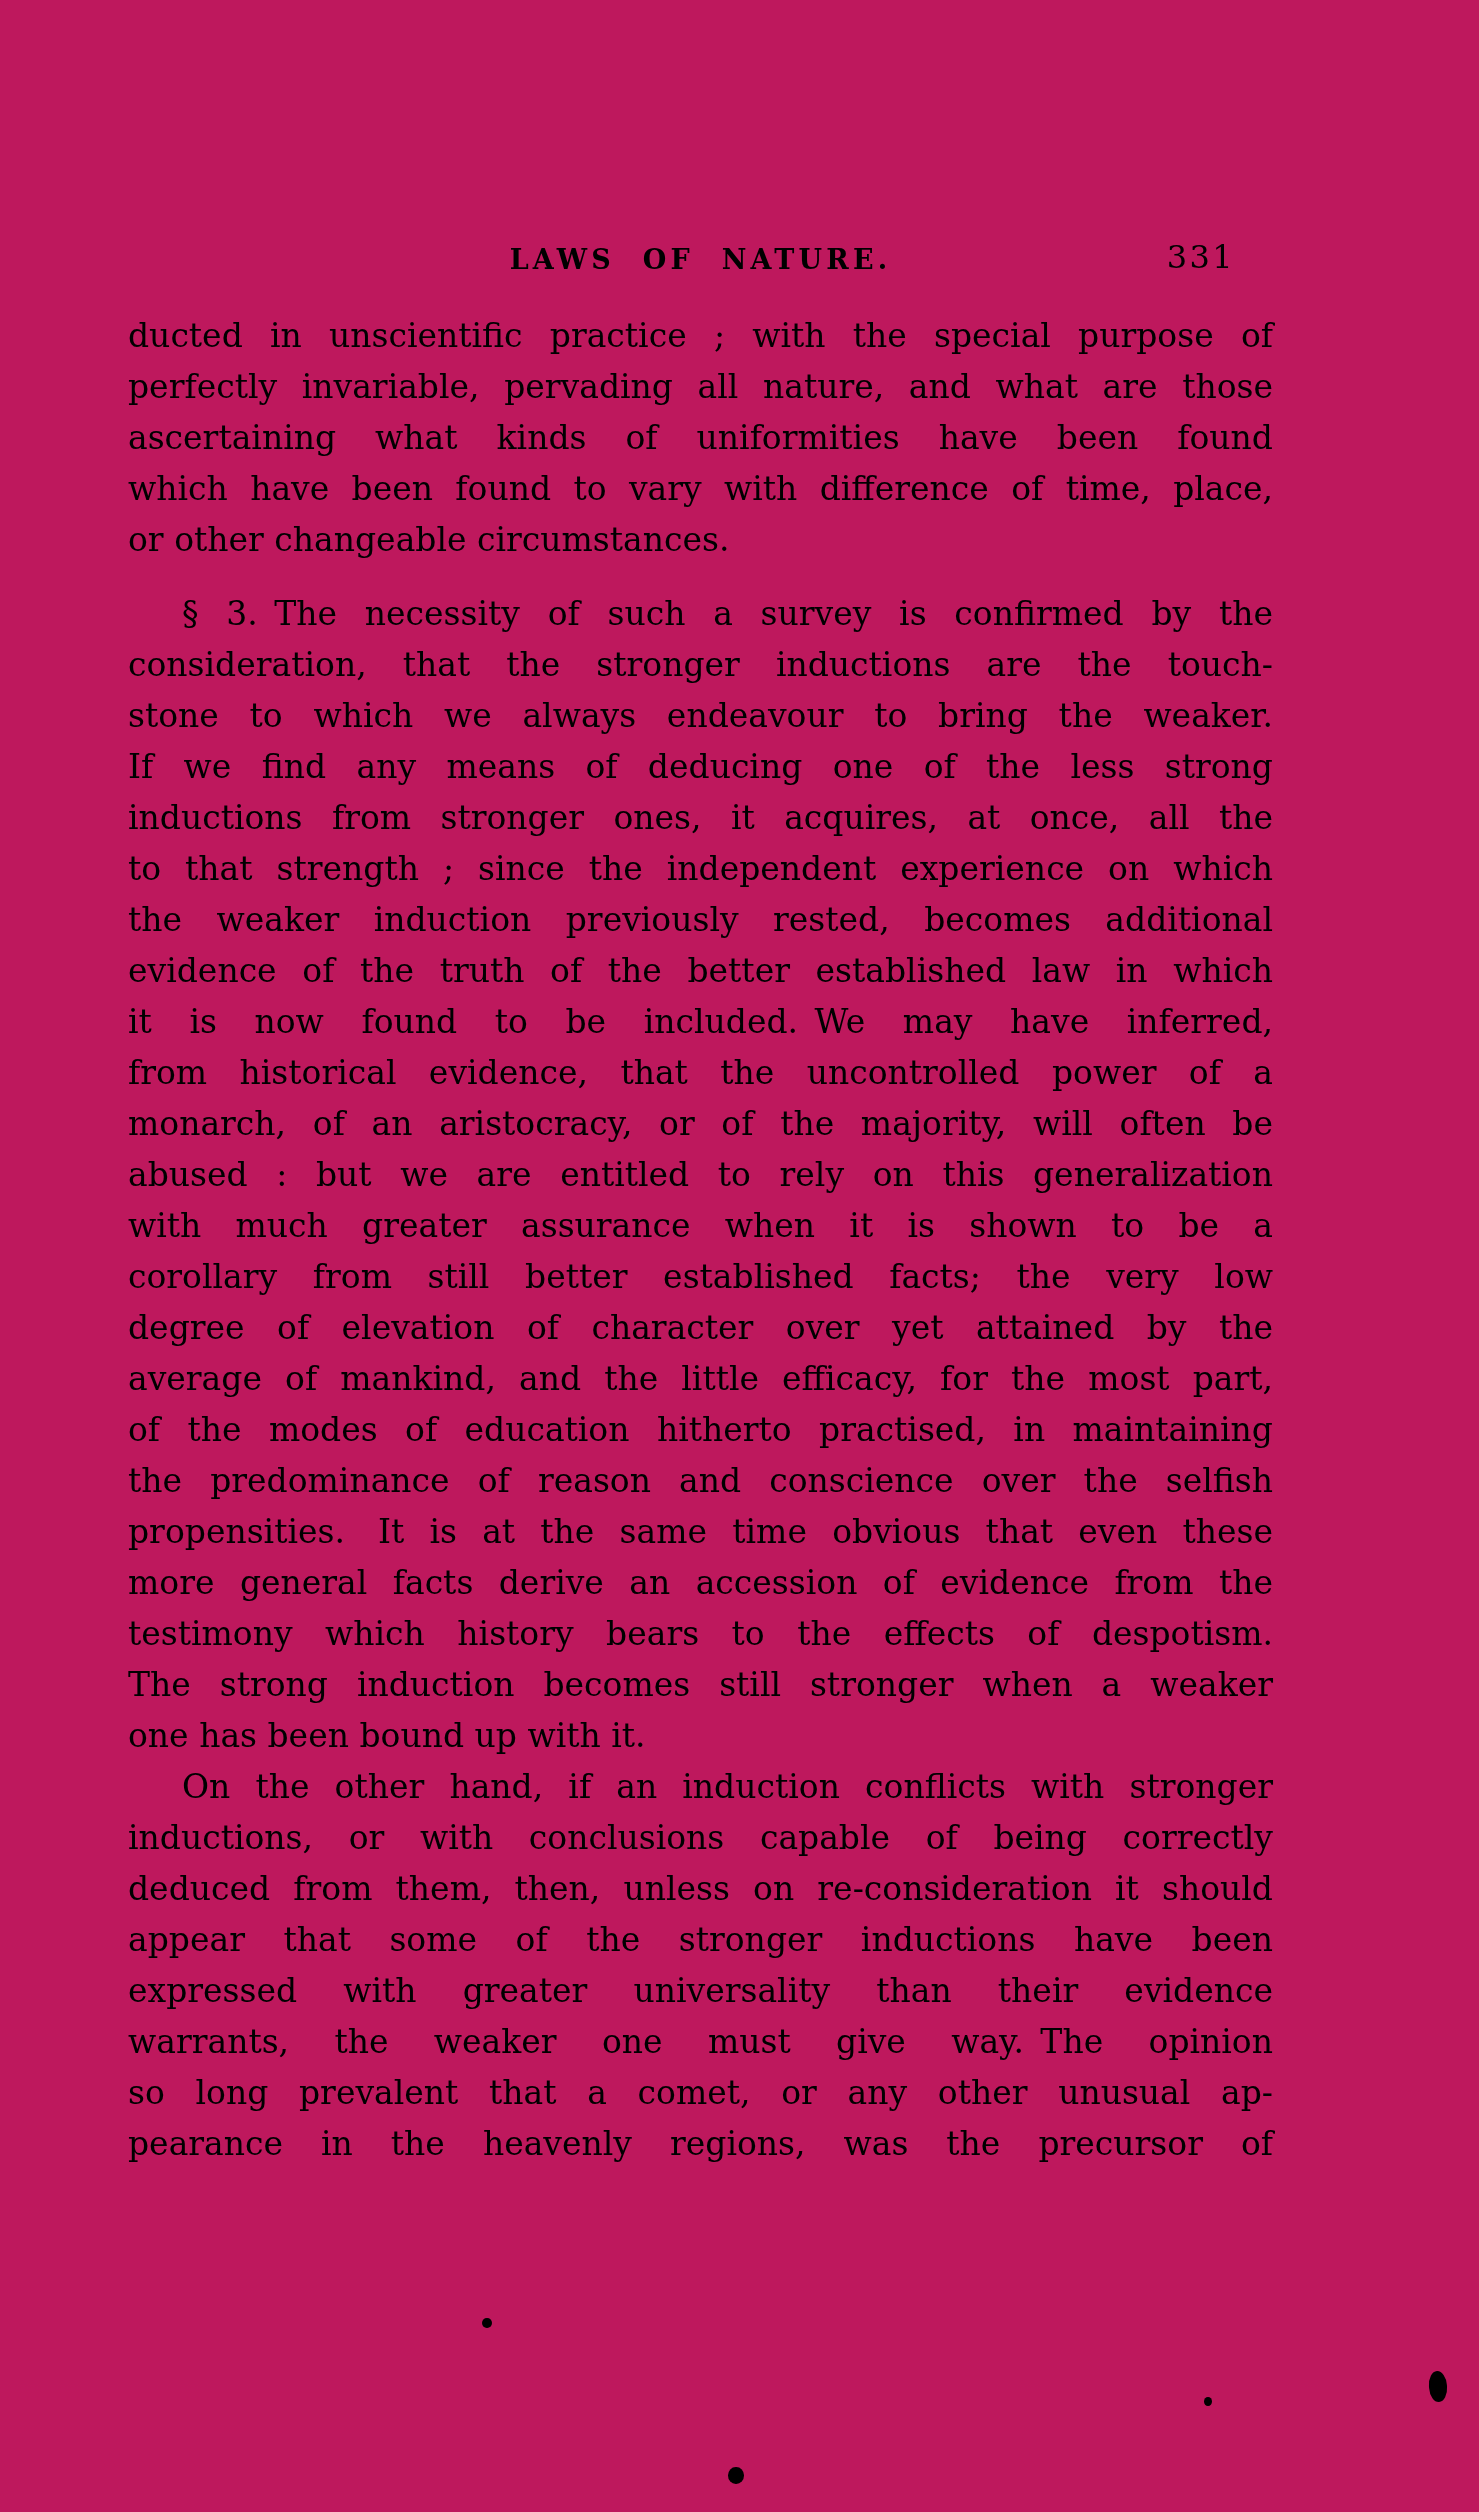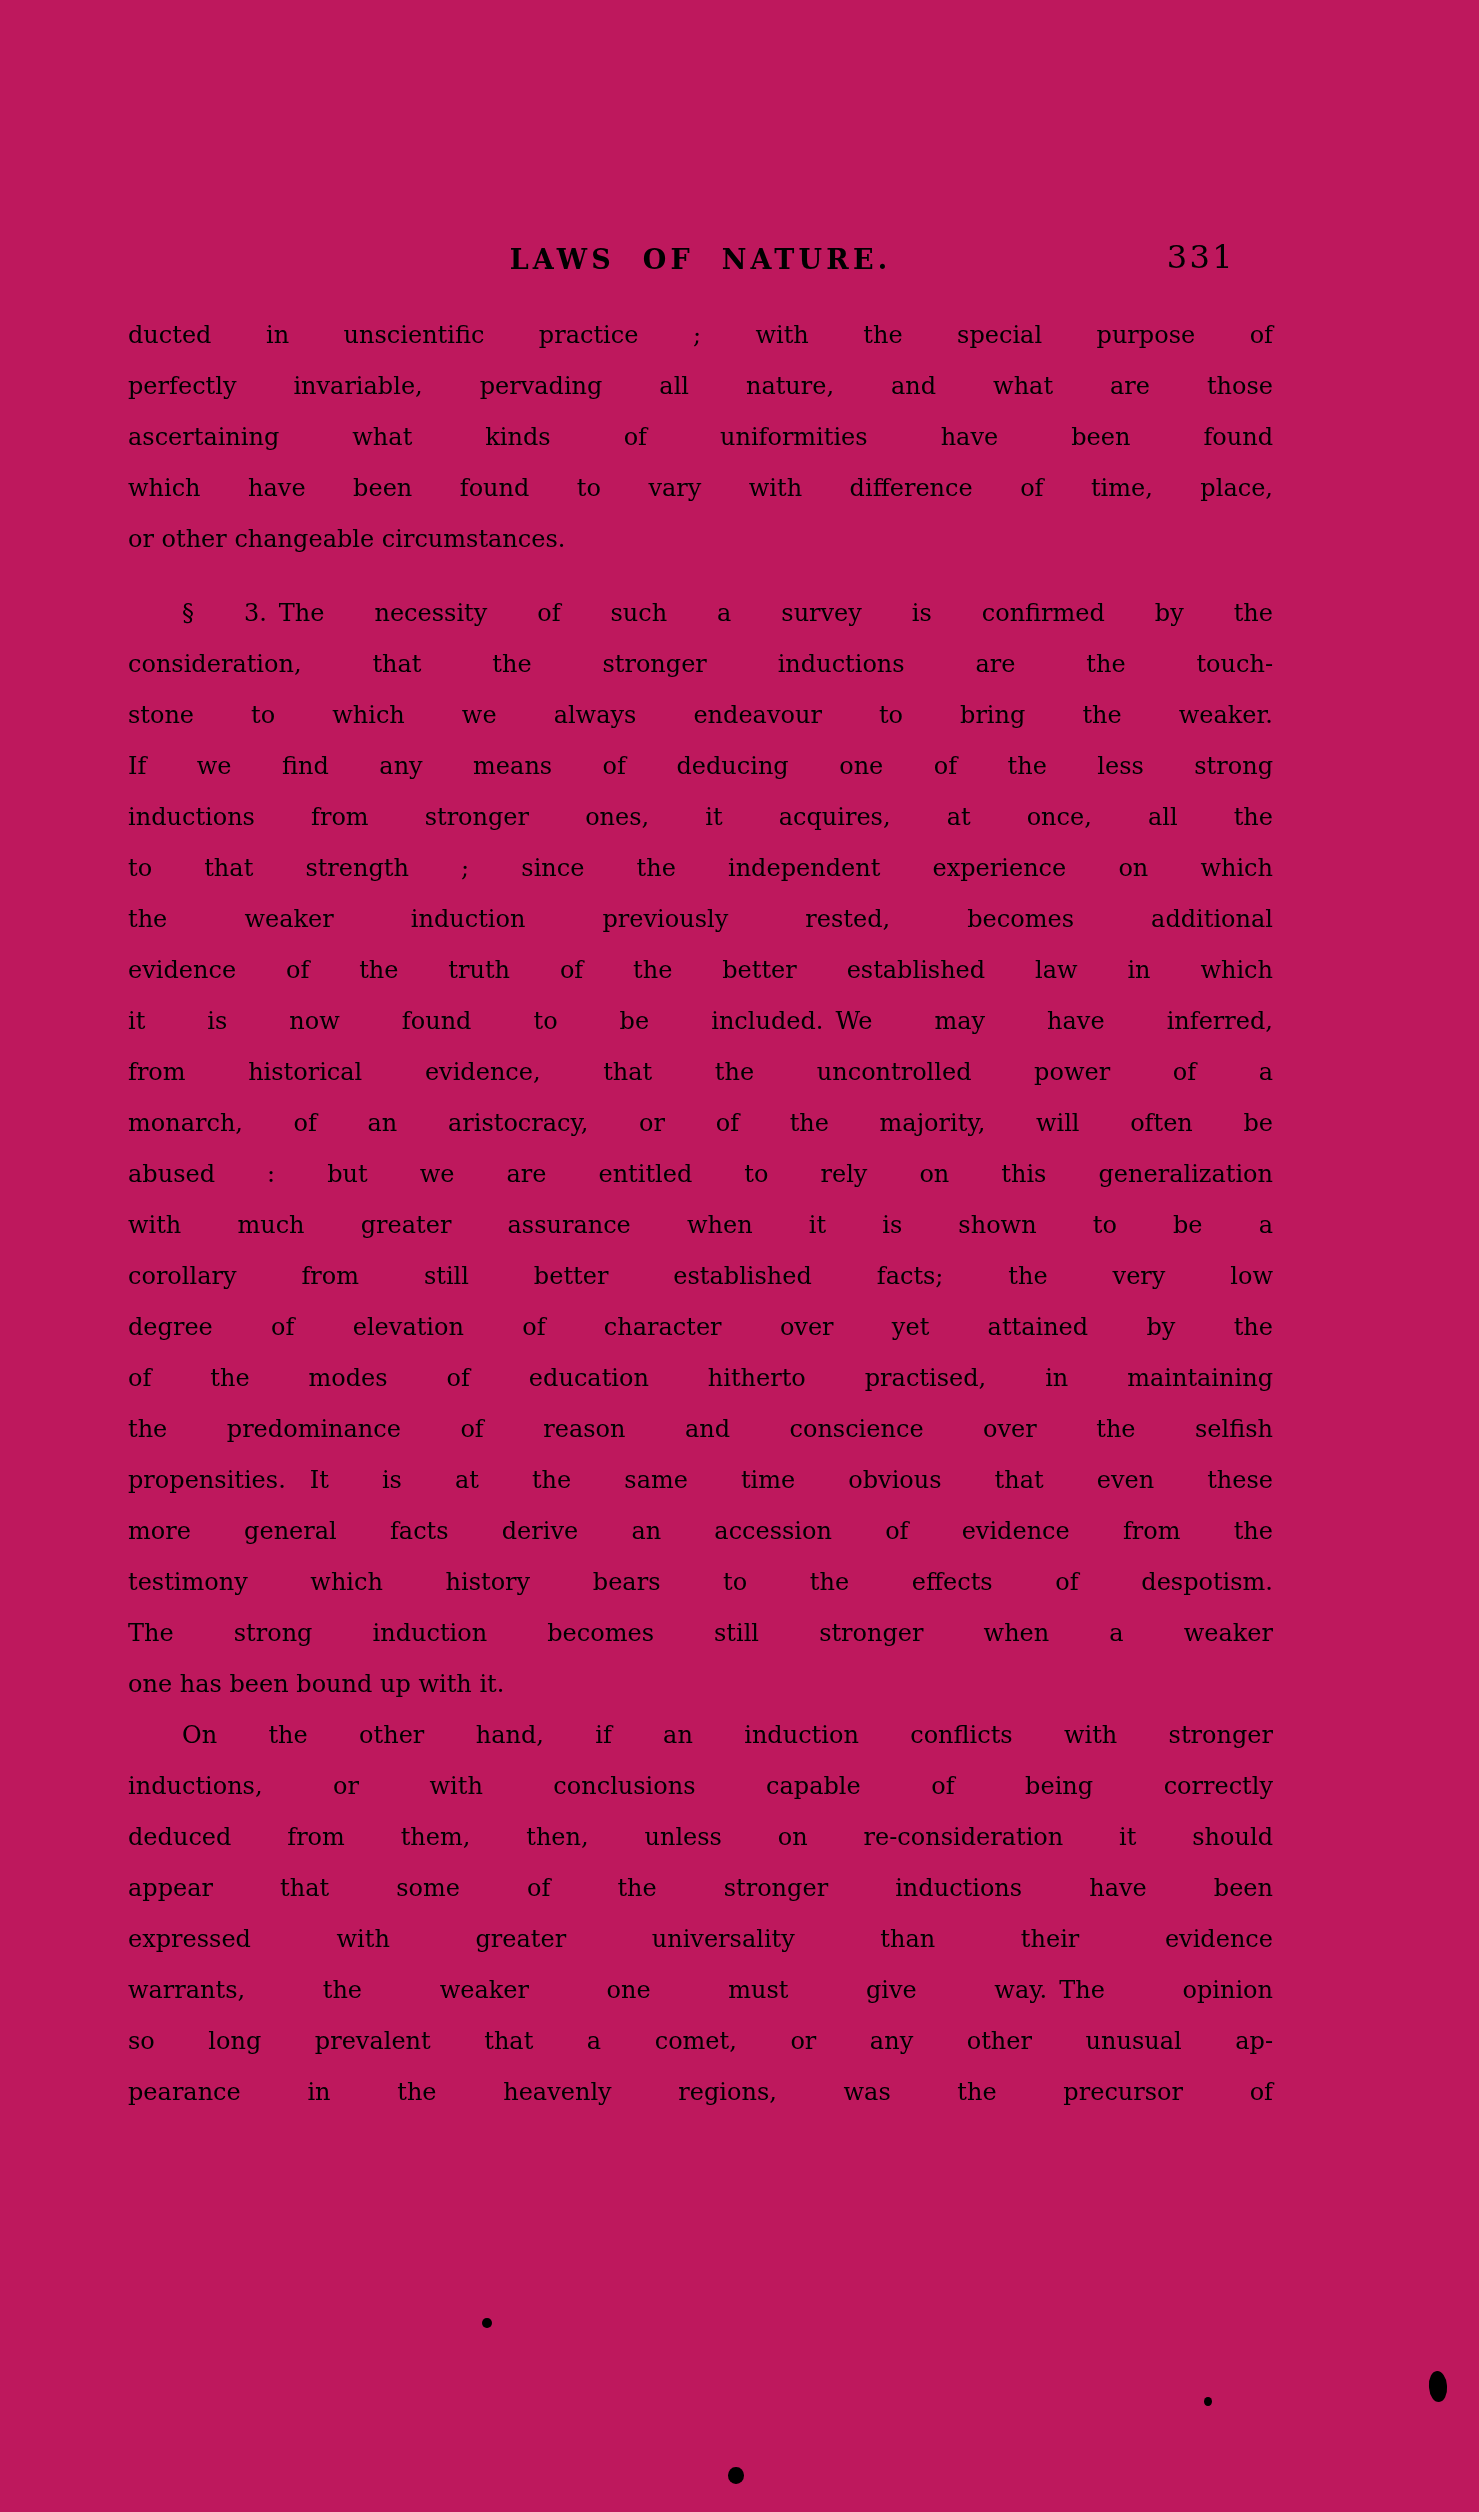--- a/index.html
+++ b/index.html
@@ -33,21 +33,21 @@
     top: 238px;
     right: 244px;
     font-size: 32px;
     letter-spacing: 2.4px;
   }
   .body-text {
     position: absolute;
     left: 128px;
     top: 310px;
     width: 1145px;
-    font-size: 24px;
+    font-size: 33px;
     line-height: 51px;
   }
   .tline {
     text-align: justify;
     text-align-last: justify;
   }
   .tline.tlast {
     text-align-last: left;
   }
   .tline.tindent {
@@ -85,20 +85,21 @@
       <div class="tline">to that strength ; since the independent experience on which</div>
       <div class="tline">the weaker induction previously rested, becomes additional</div>
       <div class="tline">evidence of the truth of the better established law in which</div>
       <div class="tline">it is now found to be included. We may have inferred,</div>
       <div class="tline">from historical evidence, that the uncontrolled power of a</div>
       <div class="tline">monarch, of an aristocracy, or of the majority, will often be</div>
       <div class="tline">abused : but we are entitled to rely on this generalization</div>
       <div class="tline">with much greater assurance when it is shown to be a</div>
       <div class="tline">corollary from still better established facts; the very low</div>
       <div class="tline">degree of elevation of character over yet attained by the</div>
+      <div class="tline">average of mankind, and the little efficacy, for the most part,</div>
       <div class="tline">of the modes of education hitherto practised, in maintaining</div>
       <div class="tline">the predominance of reason and conscience over the selfish</div>
       <div class="tline">propensities.  It is at the same time obvious that even these</div>
       <div class="tline">more general facts derive an accession of evidence from the</div>
       <div class="tline">testimony which history bears to the effects of despotism.</div>
       <div class="tline">The strong induction becomes still stronger when a weaker</div>
       <div class="tline tlast">one has been bound up with it.</div>
       <div class="tline tindent">On the other hand, if an induction conflicts with stronger</div>
       <div class="tline">inductions, or with conclusions capable of being correctly</div>
       <div class="tline">deduced from them, then, unless on re-consideration it should</div>

